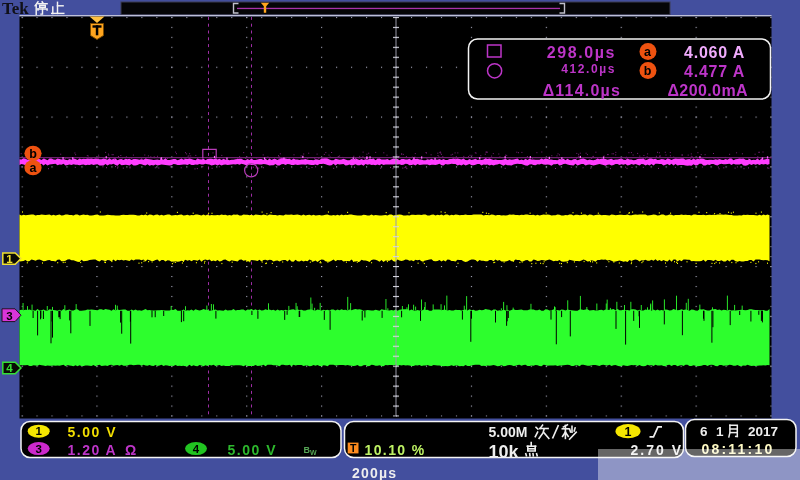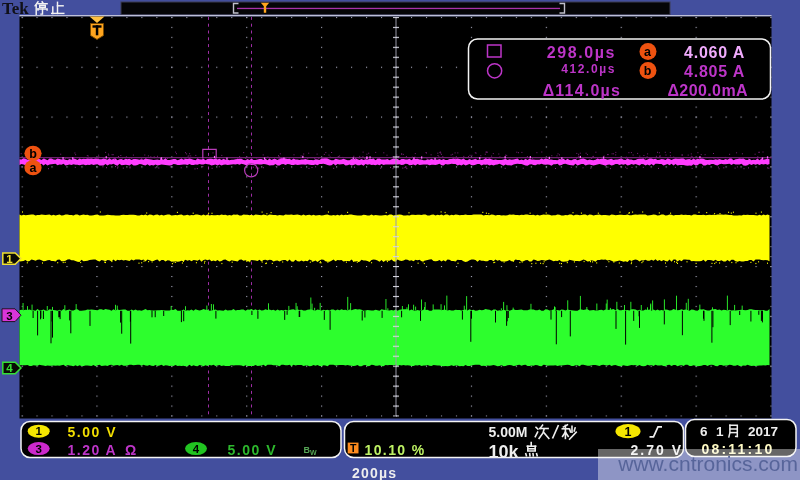--- a/index.html
+++ b/index.html
@@ -726,30 +726,29 @@
         <path d="M730.3 429.0 L737.0 429.0"></path>
         <path d="M730.3 432.6 L737.0 432.6"></path>
         <path d="M737.3 436.4 L735.7 436.4"></path>
       </g>
 </svg>
 <div class="t" style="left:2px;top:-1px;color:#101018;font-size:17px;font-weight:bold;font-family:'Liberation Serif',sans-serif;">Tek</div>
 <div class="t" style="right:184px;top:43.5px;color:#bd35c8;font-size:16px;font-weight:bold;font-family:'Liberation Sans',sans-serif;letter-spacing:1.6px;">298.0µs</div>
 <div class="t" style="right:184px;top:62.7px;color:#bd35c8;font-size:12px;font-weight:bold;font-family:'Liberation Sans',sans-serif;letter-spacing:1.6px;">412.0µs</div>
 <div class="t" style="right:179px;top:81.5px;color:#bd35c8;font-size:16px;font-weight:bold;font-family:'Liberation Sans',sans-serif;letter-spacing:1.2px;">Δ114.0µs</div>
 <div class="t" style="right:55px;top:43.5px;color:#f0abfc;font-size:16px;font-weight:bold;font-family:'Liberation Sans',sans-serif;letter-spacing:0.8px;">4.060 A</div>
-<div class="t" style="right:55px;top:62.7px;color:#bd35c8;font-size:16px;font-weight:bold;font-family:'Liberation Sans',sans-serif;letter-spacing:0.8px;">4.805 A</div>
+<div class="t" style="right:55px;top:62.7px;color:#bd35c8;font-size:16px;font-weight:bold;font-family:'Liberation Sans',sans-serif;letter-spacing:0.8px;">4.477 A</div>
 <div class="t" style="right:52px;top:81.5px;color:#bd35c8;font-size:16px;font-weight:bold;font-family:'Liberation Sans',sans-serif;letter-spacing:0.4px;">Δ200.0mA</div>
 <div class="t" style="left:67.5px;top:424px;color:#f2de00;font-size:14px;font-weight:bold;font-family:'Liberation Sans',sans-serif;letter-spacing:1.5px;">5.00 V</div>
 <div class="t" style="left:67.5px;top:441.5px;color:#bd35c8;font-size:14px;font-weight:bold;font-family:'Liberation Sans',sans-serif;letter-spacing:1.5px;">1.20 A</div>
 <div class="t" style="left:125px;top:441.5px;color:#bd35c8;font-size:14px;font-weight:bold;font-family:'Liberation Sans',sans-serif;">Ω</div>
 <div class="t" style="left:227.5px;top:441.5px;color:#2db82d;font-size:14px;font-weight:bold;font-family:'Liberation Sans',sans-serif;letter-spacing:1.5px;">5.00 V</div>
 <div class="t" style="left:352px;top:424px;color:#eeeeee;font-size:14px;font-weight:bold;font-family:'Liberation Sans',sans-serif;letter-spacing:1.2px;margin-top:41px;">200µs</div>
 <div class="t" style="left:488.5px;top:424px;color:#eeeeee;font-size:14px;font-weight:bold;font-family:'Liberation Sans',sans-serif;">5.00M</div>
 <div class="t" style="left:364.5px;top:441.5px;color:#bef264;font-size:14px;font-weight:bold;font-family:'Liberation Sans',sans-serif;letter-spacing:1.4px;">10.10 %</div>
 <div class="t" style="left:488.5px;top:441.5px;color:#eeeeee;font-size:18px;font-weight:bold;font-family:'Liberation Sans',sans-serif;">10k</div>
 <div class="t" style="right:117px;top:441.5px;color:#eeeeee;font-size:14px;font-weight:bold;font-family:'Liberation Sans',sans-serif;letter-spacing:2px;">2.70 V</div>
 <div class="t" style="left:700px;top:423.5px;color:#eeeeee;font-size:13.5px;font-weight:bold;font-family:'Liberation Sans',sans-serif;">6</div>
 <div class="t" style="left:716px;top:423.5px;color:#eeeeee;font-size:13.5px;font-weight:bold;font-family:'Liberation Sans',sans-serif;">1</div>
 <div class="t" style="left:748px;top:423.5px;color:#eeeeee;font-size:13.5px;font-weight:bold;font-family:'Liberation Sans',sans-serif;">2017</div>
 <div class="t" style="left:689.5px;top:440.5px;color:#fef9c3;font-size:14px;font-weight:bold;font-family:'Liberation Sans',sans-serif;letter-spacing:2.2px;margin-left:12px;">08:11:10</div>
 <div id="wm"></div>
-<div id="wmt">www.cntronics.com</div>
 </div>
 
 </body></html>

